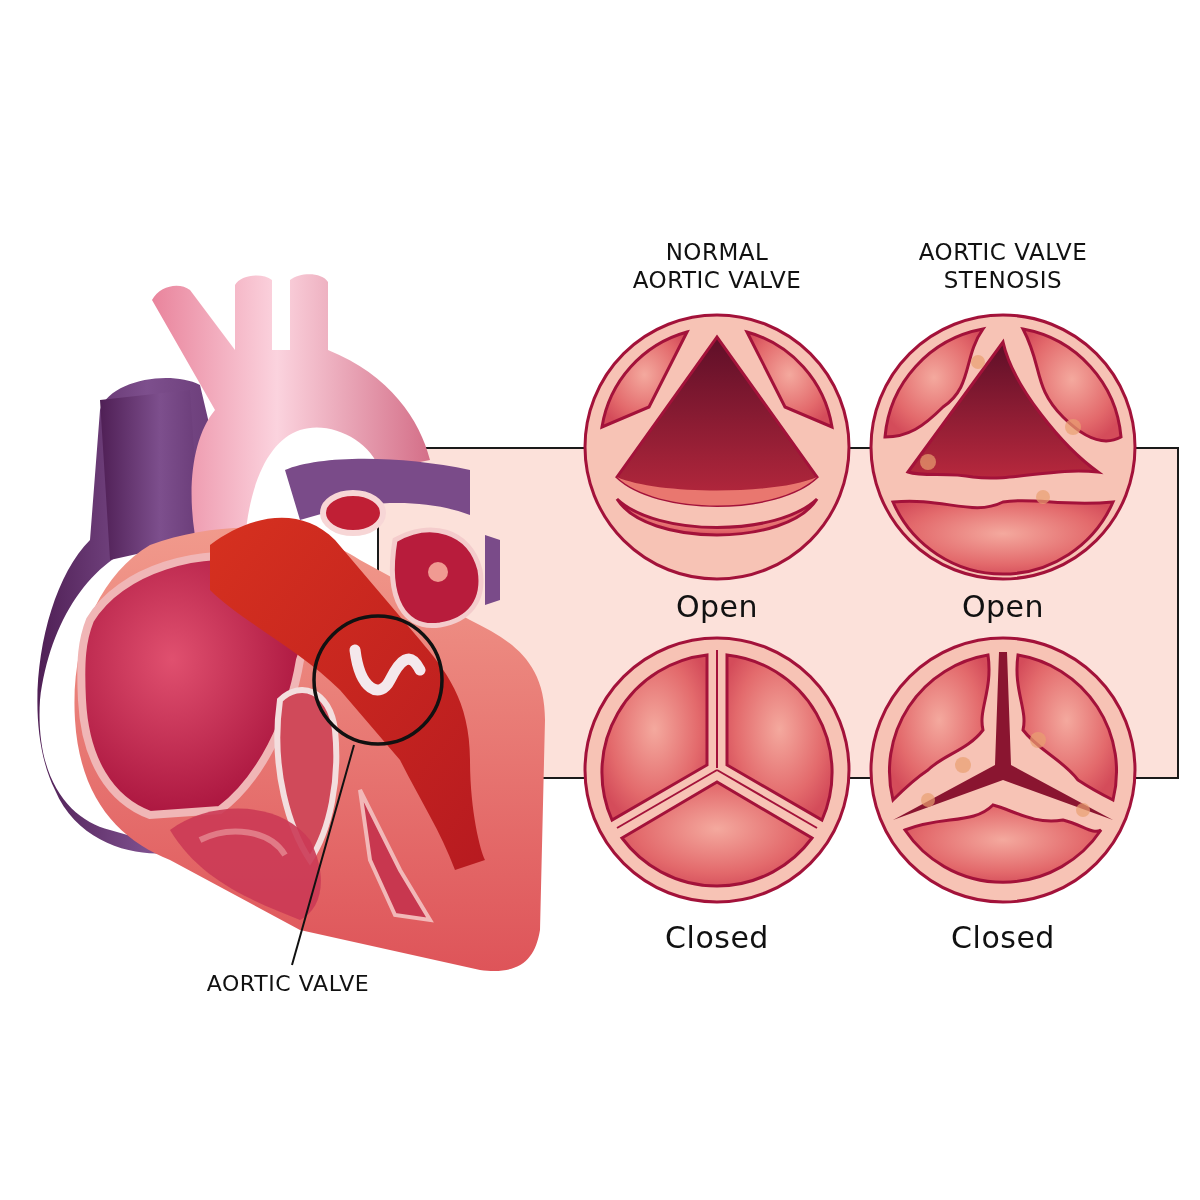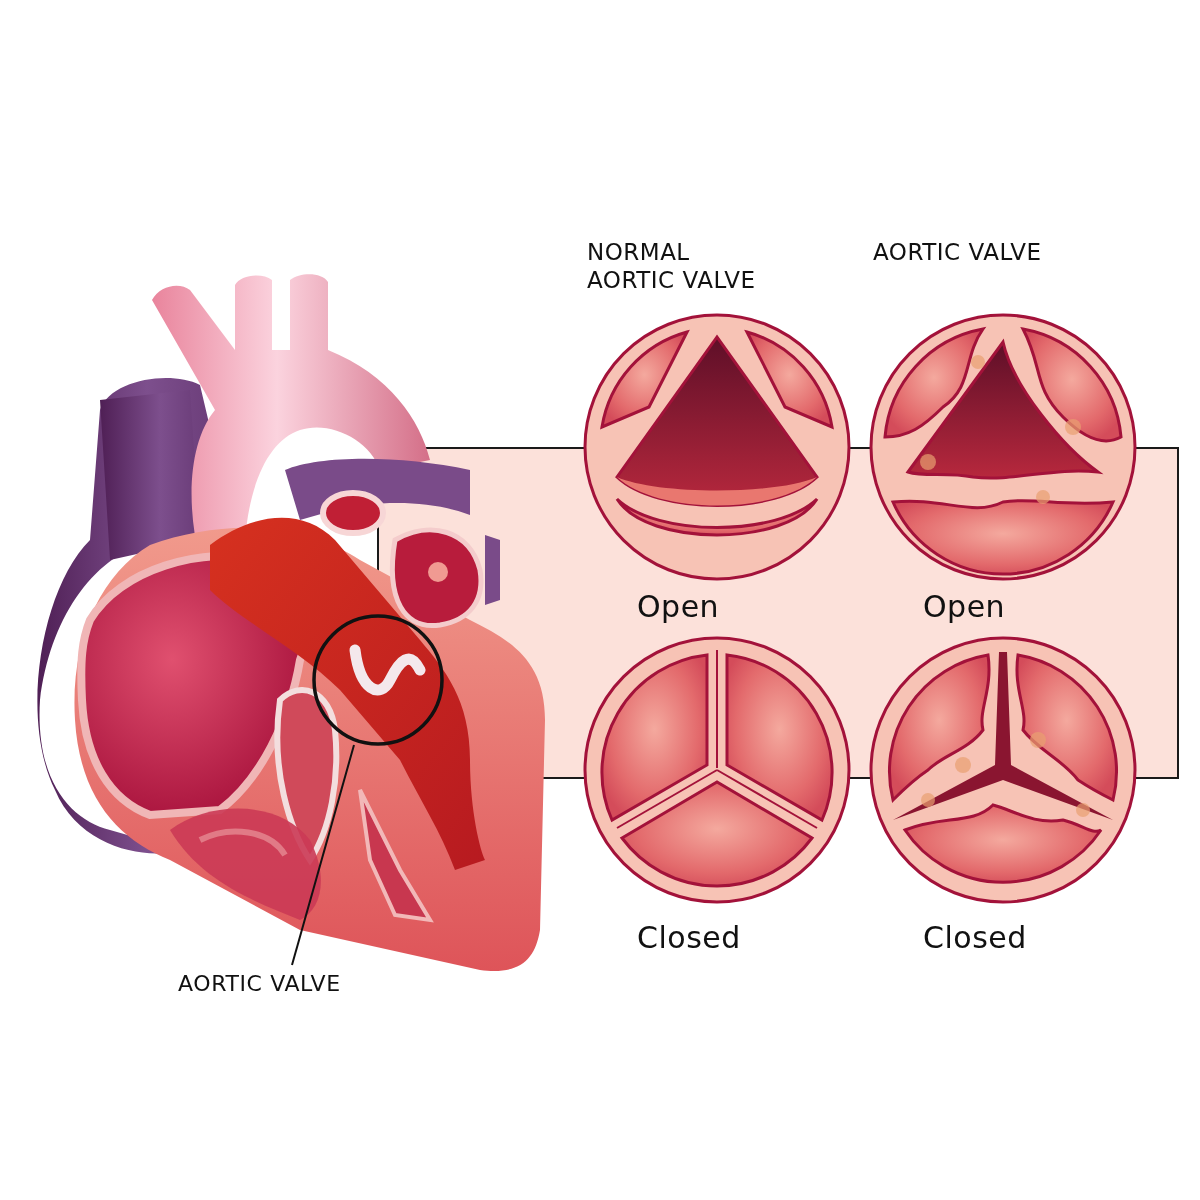--- a/index.html
+++ b/index.html
@@ -1,19 +1,19 @@
 <!DOCTYPE html>
 <html><head>
 <meta charset="utf-8">
 <style>
   html, body { margin:0; padding:0; background:#ffffff; }
   body { width:1200px; height:1200px; position:relative; overflow:hidden;
          font-family:"DejaVu Sans","Liberation Sans",sans-serif; }
   #stage { position:absolute; left:0; top:0; width:1200px; height:1200px; }
-  .lbl { position:absolute; color:#111; font-weight:500; letter-spacing:0.5px; }
+  .lbl { position:absolute; color:#111; text-align:center; font-weight:500; letter-spacing:0.5px; }
   .col-title { font-size:23px; line-height:28px; width:260px; }
   .state { font-size:30px; width:160px; }
   .callout { font-size:22px; width:220px; letter-spacing:0.6px; }
 </style>
 </head>
 <body>
 
 <div id="stage">
 
 <svg width="1200" height="1200" viewBox="0 0 1200 1200" xmlns="http://www.w3.org/2000/svg">
@@ -132,20 +132,21 @@
   </g>
 </svg>
 
 
 <div class="lbl col-title" style="left:587px; top:238px;">
   <div>NORMAL</div>
   <div>AORTIC VALVE</div>
 </div>
 <div class="lbl col-title" style="left:873px; top:238px;">
   <div>AORTIC VALVE</div>
+  <div>STENOSIS</div>
 </div>
 
 <div class="lbl state" style="left:637px; top:589px;">Open</div>
 <div class="lbl state" style="left:923px; top:589px;">Open</div>
 <div class="lbl state" style="left:637px; top:920px;">Closed</div>
 <div class="lbl state" style="left:923px; top:920px;">Closed</div>
 
 <div class="lbl callout" style="left:178px; top:971px;">AORTIC VALVE</div>
 
 </div>

